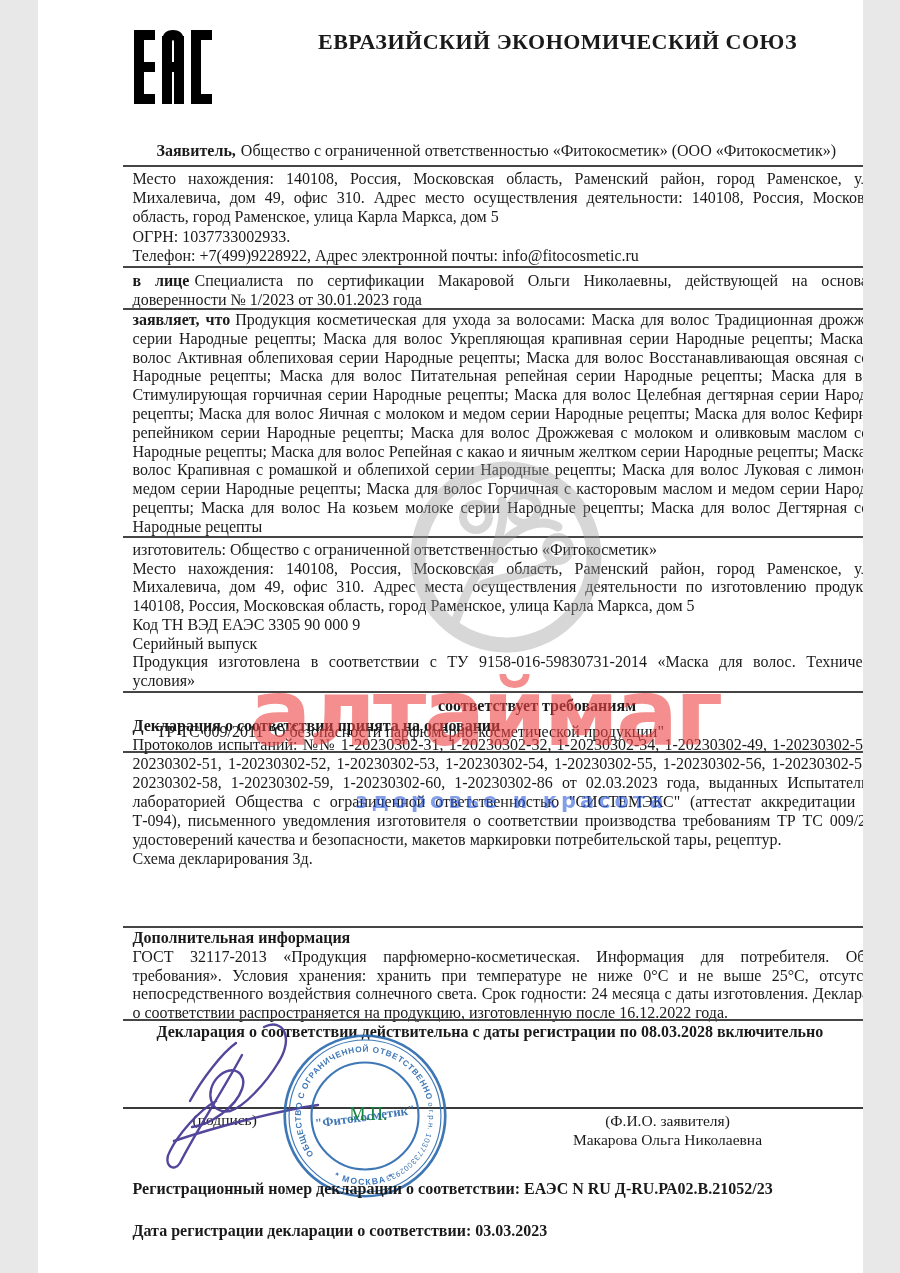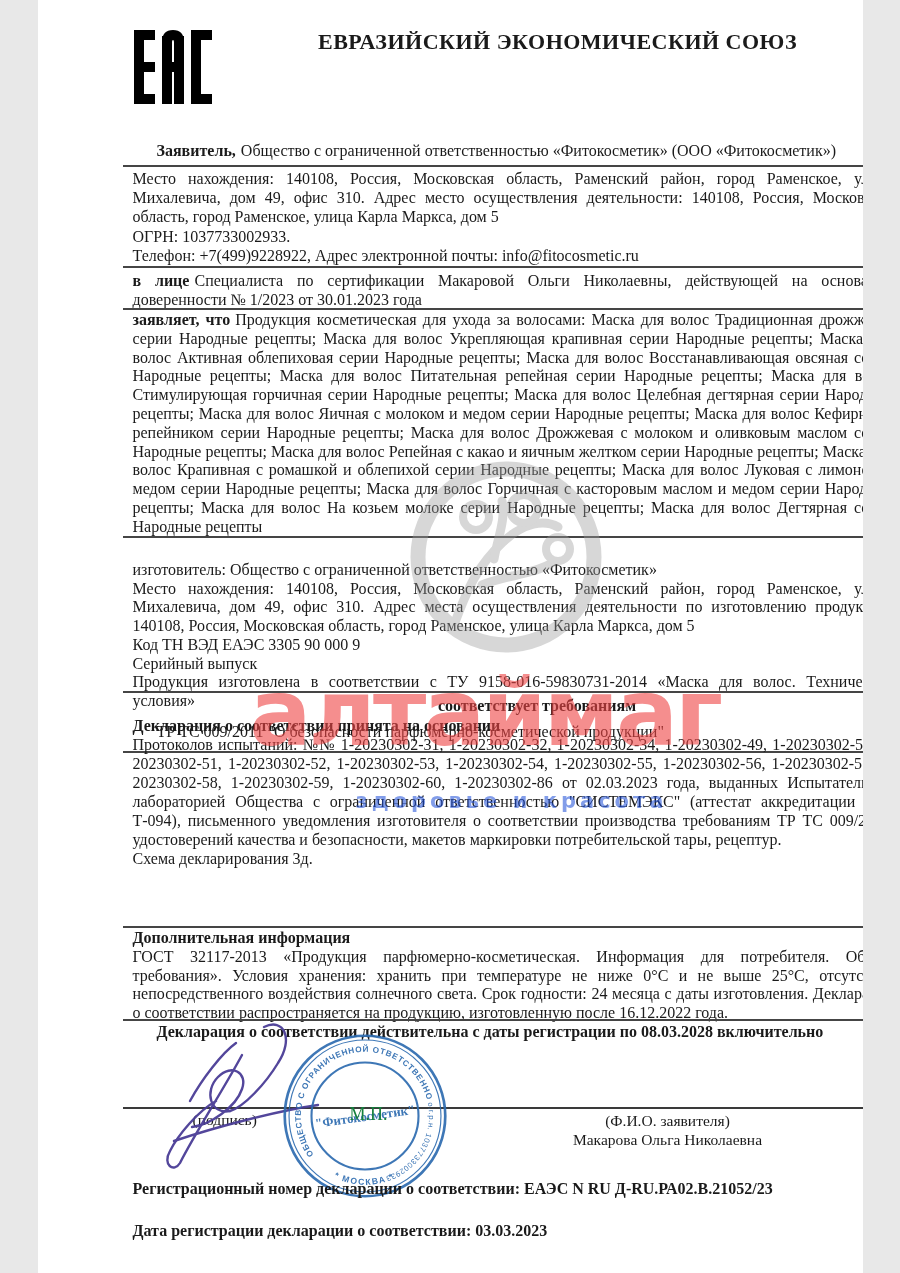--- a/index.html
+++ b/index.html
@@ -79,21 +79,21 @@
   <div class="abs sec" style="top:272px;line-height:18.5px;">
     <span class="lead">в лице</span><span>Специалиста по сертификации Макаровой Ольги Николаевны, действующей на основании доверенности № 1/2023 от 30.01.2023 года</span>
   </div>
   <div class="abs rule" style="top:308px;"></div>
 
   <div class="abs sec" style="top:311px;line-height:18.8px;">
     <span class="lead">заявляет, что</span><span>Продукция косметическая для ухода за волосами: Маска для волос Традиционная дрожжевая серии Народные рецепты; Маска для волос Укрепляющая крапивная серии Народные рецепты; Маска для волос Активная облепиховая серии Народные рецепты; Маска для волос Восстанавливающая овсяная серии Народные рецепты; Маска для волос Питательная репейная серии Народные рецепты; Маска для волос Стимулирующая горчичная серии Народные рецепты; Маска для волос Целебная дегтярная серии Народные рецепты; Маска для волос Яичная с молоком и медом серии Народные рецепты; Маска для волос Кефирная с репейником серии Народные рецепты; Маска для волос Дрожжевая с молоком и оливковым маслом серии Народные рецепты; Маска для волос Репейная с какао и яичным желтком серии Народные рецепты; Маска для волос Крапивная с ромашкой и облепихой серии Народные рецепты; Маска для волос Луковая с лимоном и медом серии Народные рецепты; Маска для волос Горчичная с касторовым маслом и медом серии Народные рецепты; Маска для волос На козьем молоке серии Народные рецепты; Маска для волос Дегтярная серии Народные рецепты</span>
   </div>
   <div class="abs rule" style="top:536px;"></div>
 
-  <div class="abs sec" style="top:541px;line-height:18.7px;margin-top:20px;">
+  <div class="abs sec" style="top:541px;line-height:18.7px;">
     <div class="nojust" style="text-align:left;">изготовитель: Общество с ограниченной ответственностью «Фитокосметик»</div>
     <div>Место нахождения: 140108, Россия, Московская область, Раменский район, город Раменское, улица Михалевича, дом 49, офис 310. Адрес места осуществления деятельности по изготовлению продукции: 140108, Россия, Московская область, город Раменское, улица Карла Маркса, дом 5</div>
     <div class="nojust" style="text-align:left;">Код ТН ВЭД ЕАЭС 3305 90 000 9</div>
     <div class="nojust" style="text-align:left;">Серийный выпуск</div>
     <div>Продукция изготовлена в соответствии с ТУ 9158-016-59830731-2014 «Маска для волос. Технические условия»</div>
   </div>
   <div class="abs rule" style="top:691px;"></div>
 
   <div class="abs sec nojust" style="top:696px;">
     <div class="boldline" style="margin-bottom:7px;">соответствует требованиям</div>

